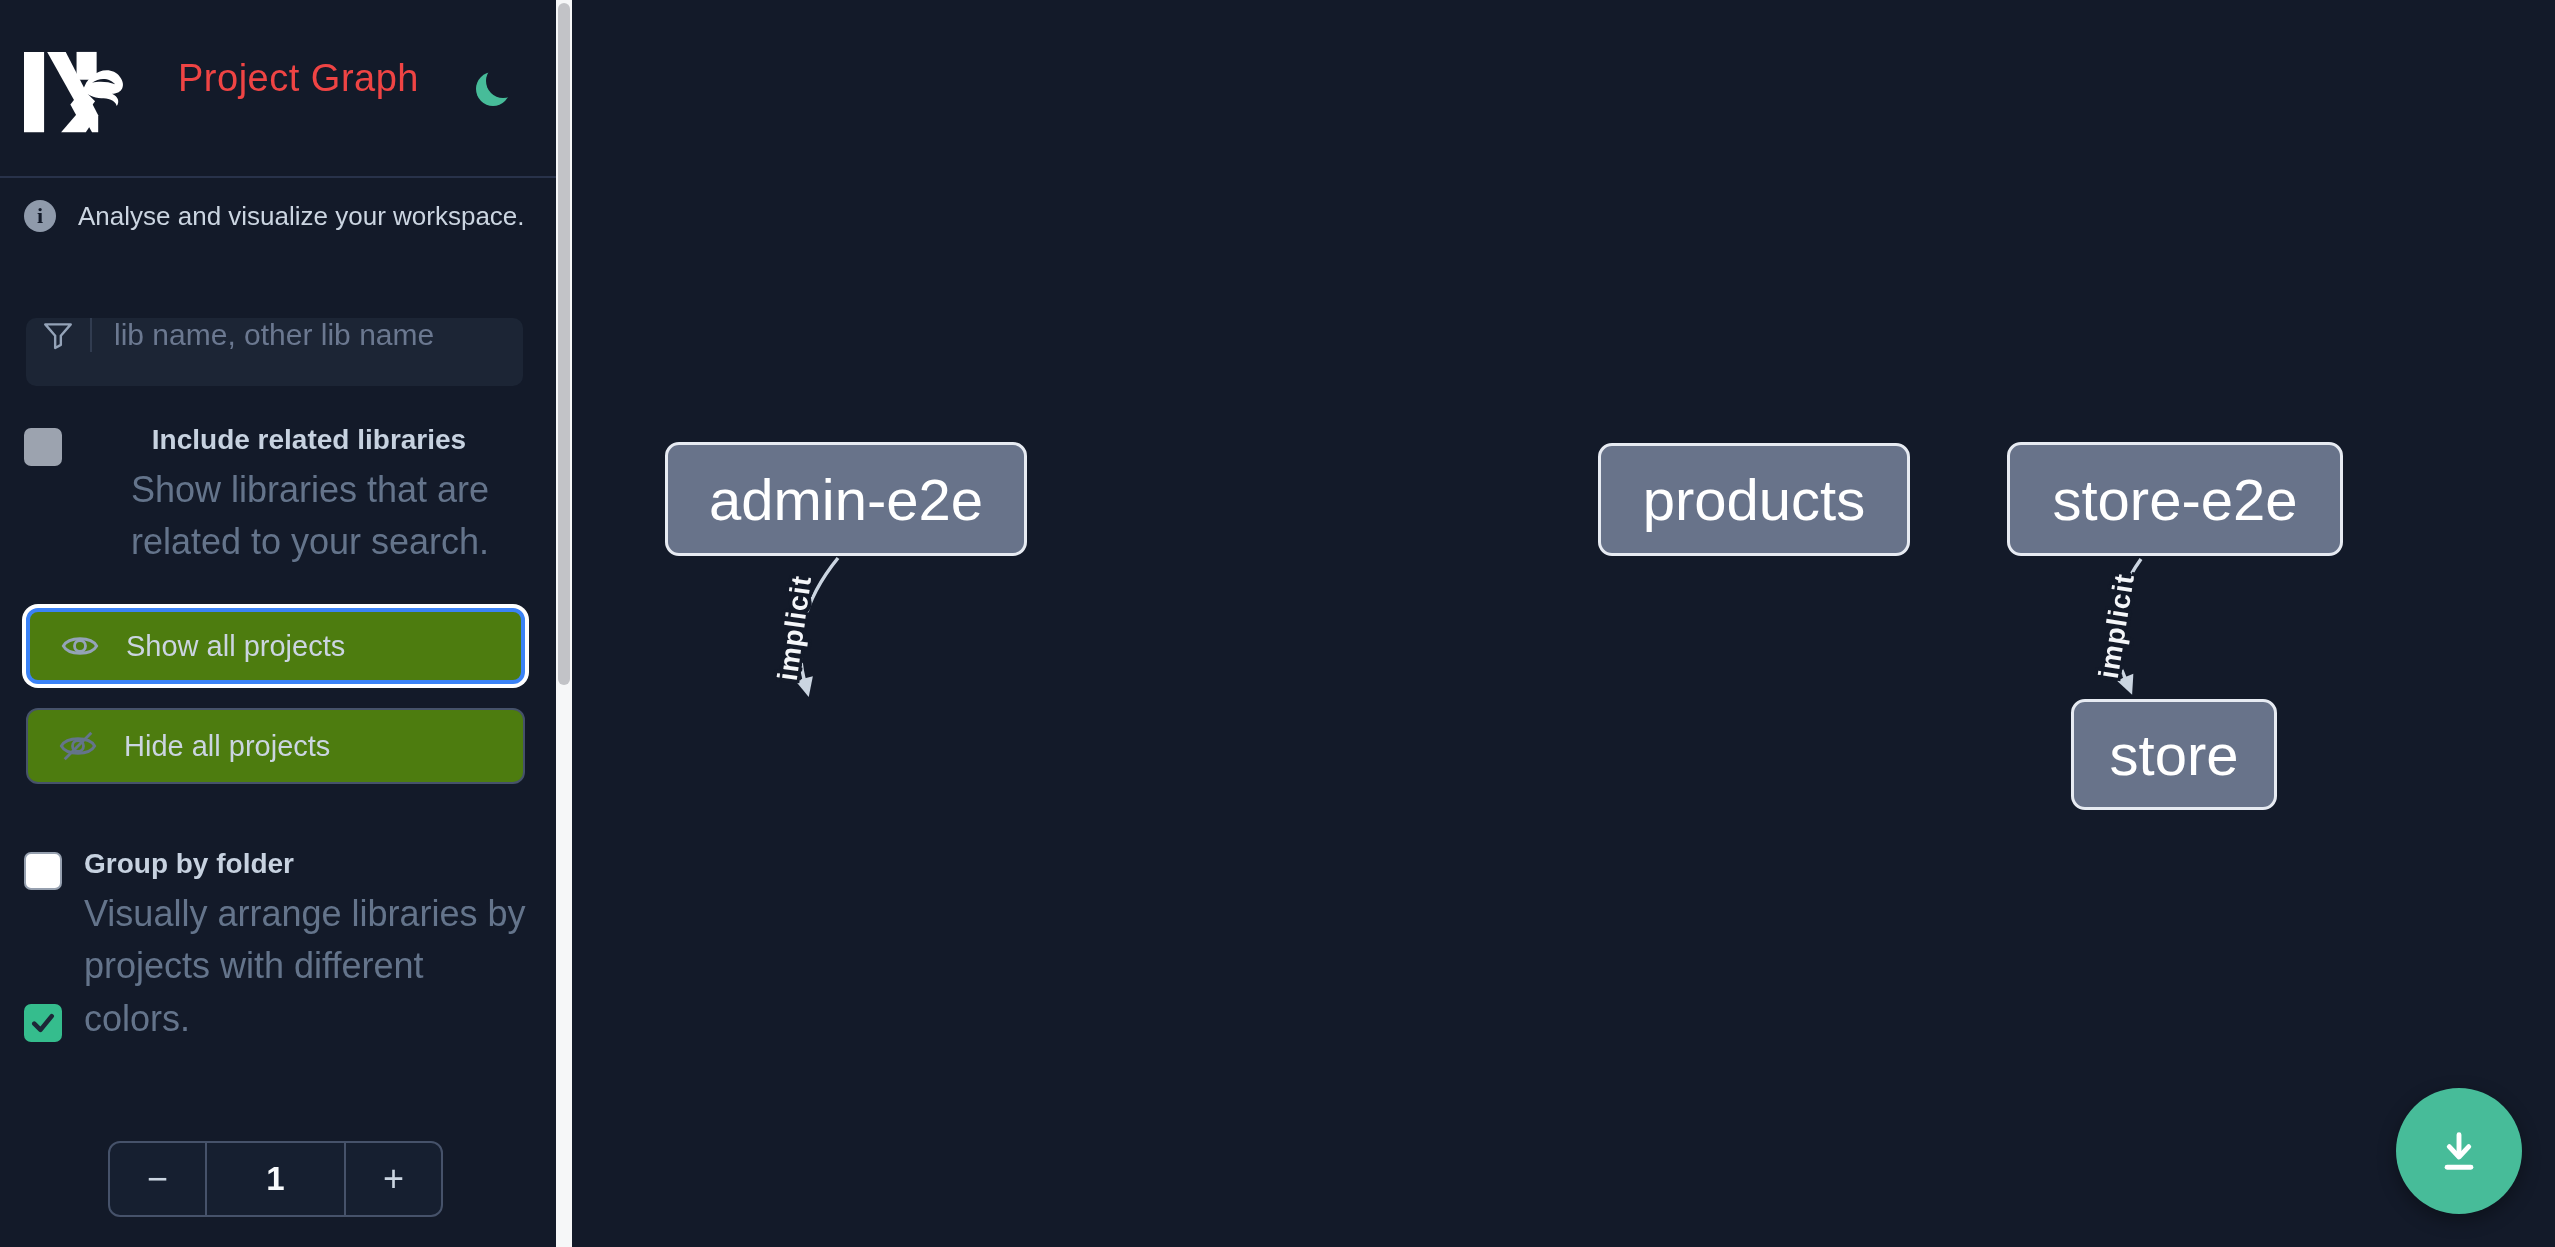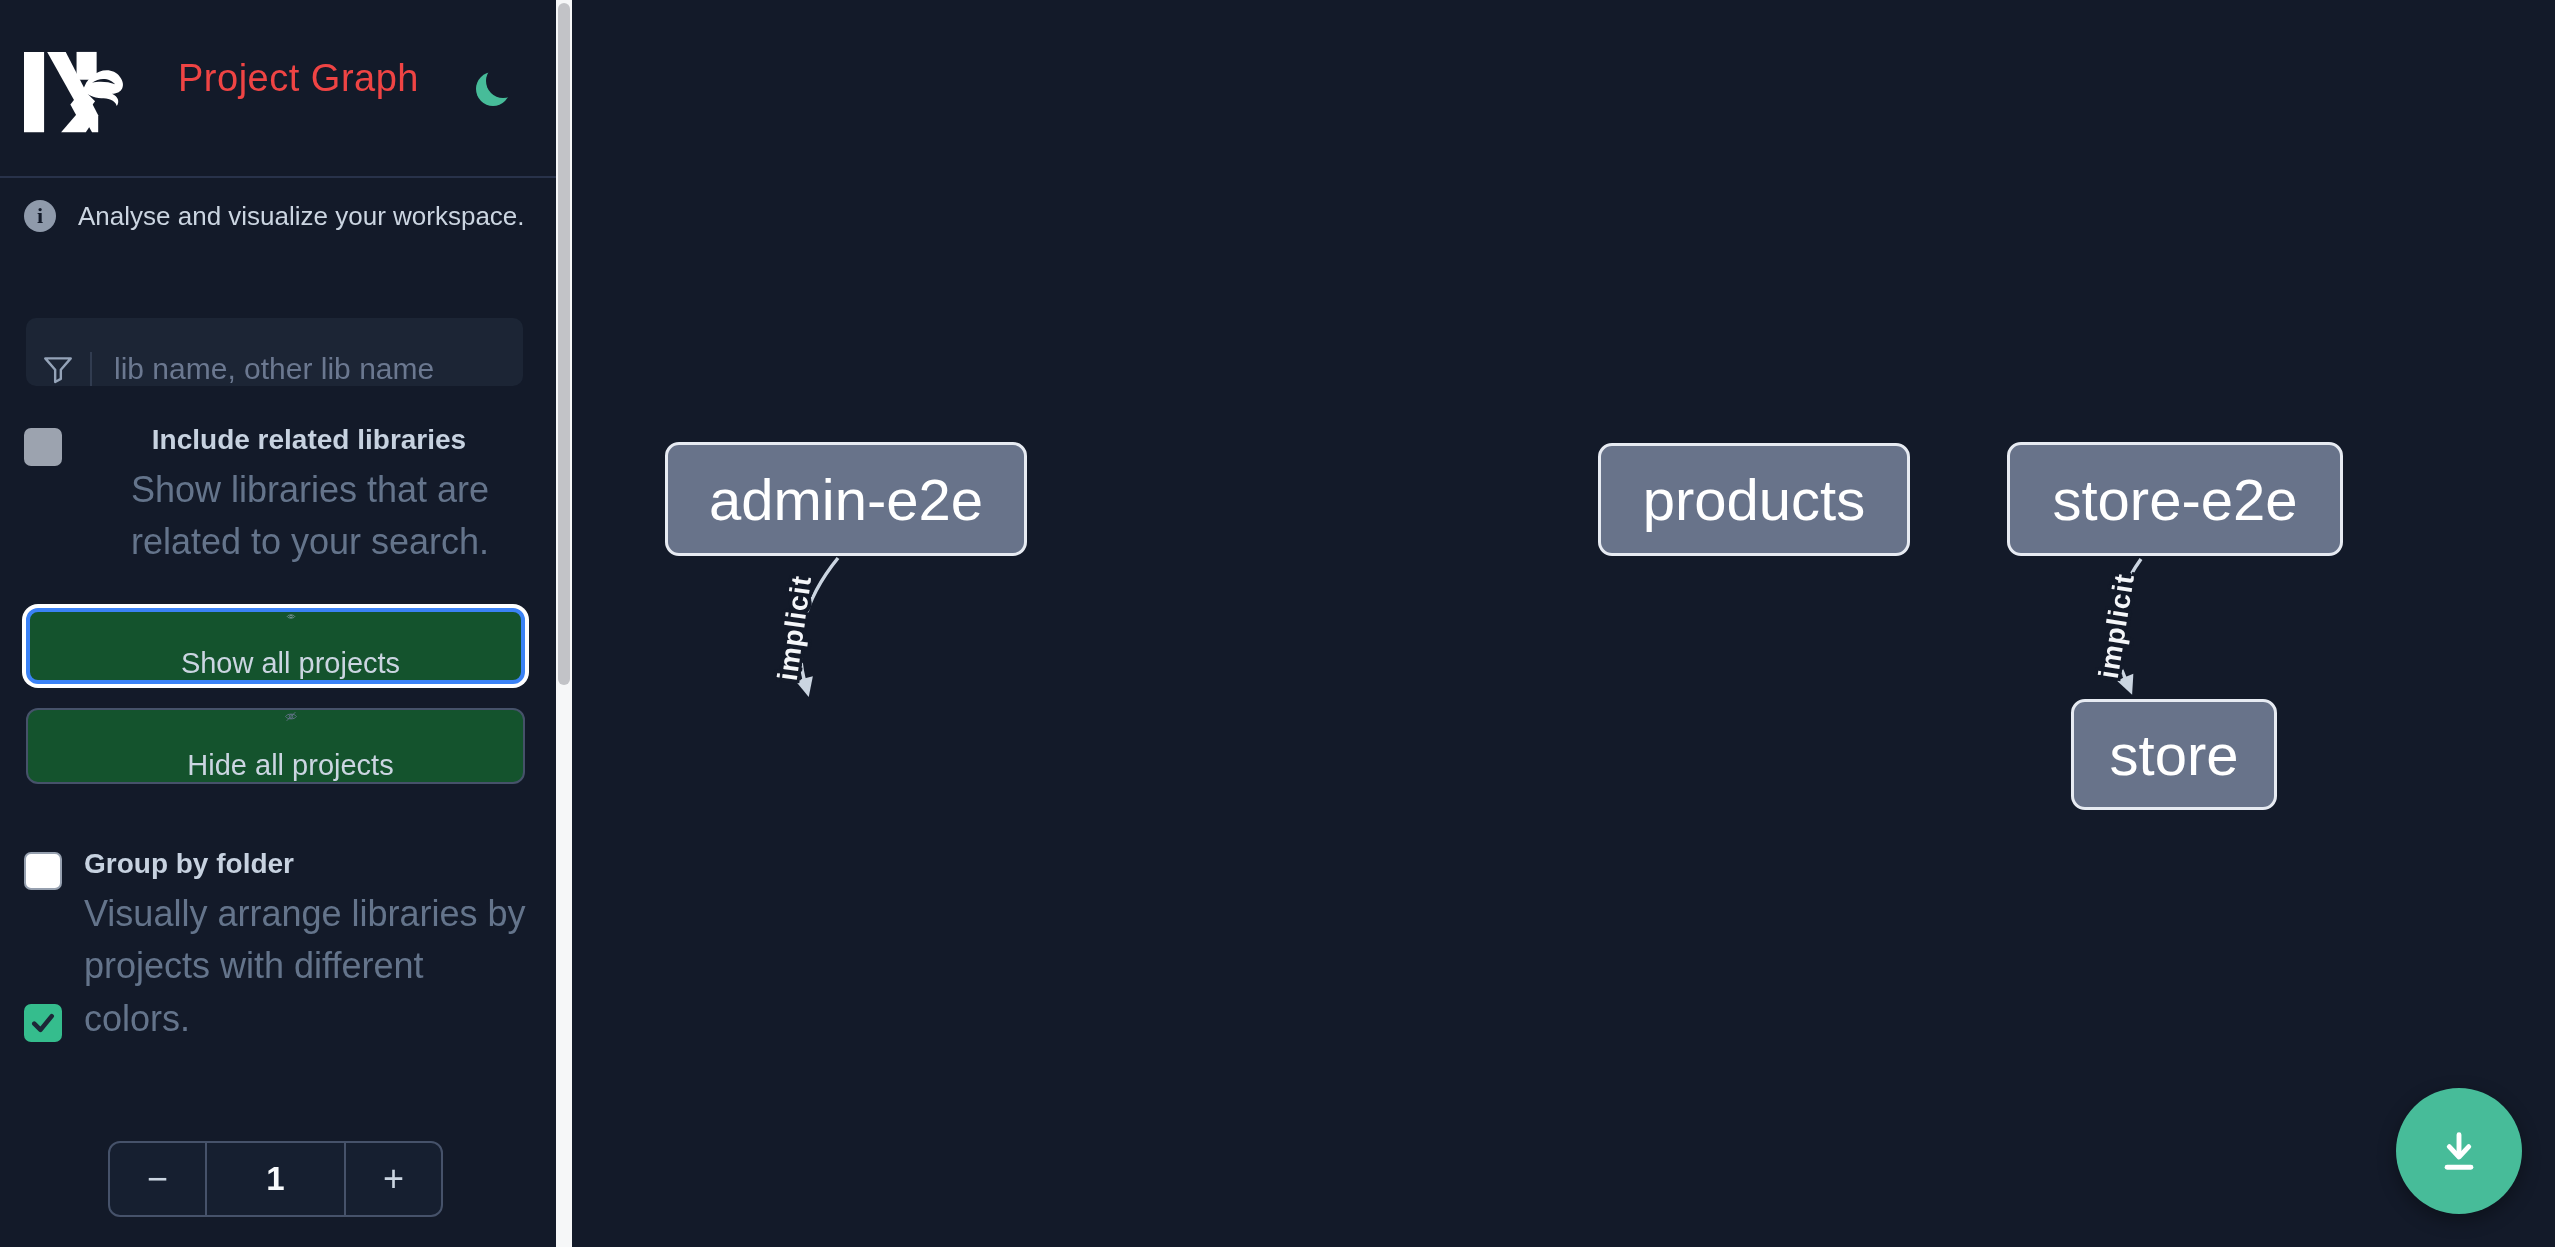--- a/index.html
+++ b/index.html
@@ -11,35 +11,35 @@
   #sidebar-header{position:absolute;left:0;top:0;width:556px;height:178px;border-bottom:2px solid #28324a;}
   #nx-logo{position:absolute;left:24px;top:42px;width:102px;height:94px;}
   #app-title{position:absolute;left:178px;top:57px;font-size:38px;font-weight:500;color:#ef4444;letter-spacing:0.5px;}
   #theme-toggle{position:absolute;left:472px;top:62px;width:48px;height:48px;cursor:pointer;}
   #moon{position:absolute;left:14px;top:2px;width:34px;height:34px;border-radius:50%;box-shadow:-10px 8px 0 0 #47bc99;}
 
   #tagline-row{position:absolute;left:24px;top:200px;width:510px;display:flex;align-items:center;gap:22px;}
   #info-icon{width:32px;height:32px;border-radius:50%;background:#8f9aab;color:#131a29;font-weight:700;font-size:22px;display:flex;align-items:center;justify-content:center;flex:0 0 auto;font-family:"Liberation Serif",serif;}
   #tagline{color:#cbd5e1;font-size:26px;}
 
-  #filter-box{position:absolute;left:26px;top:318px;width:497px;height:68px;background:#1c2535;border-radius:10px;display:flex;align-items:flex-end;overflow:hidden;}
+  #filter-box{position:absolute;left:26px;top:318px;width:497px;height:68px;background:#1c2535;border-radius:10px;display:flex;align-items:flex-start;overflow:hidden;}
   #funnel-seg{width:66px;display:flex;align-items:center;justify-content:center;border-right:2px solid #313c50;flex:0 0 auto;}
   #filter-input{flex:1;background:transparent;border:none;outline:none;color:#cbd5e1;font-size:30px;padding:0 22px;}
   #filter-input::placeholder{color:#6b7890;opacity:1;}
 
   .opt-row{position:absolute;left:24px;width:510px;}
   .checkbox{position:absolute;left:0;top:4px;width:38px;height:38px;border-radius:7px;cursor:pointer;}
   .cb-disabled{background:#9ca3af;}
   .cb-unchecked{background:#ffffff;border:2px solid #96a0af;}
   .cb-checked{background:#35bd8d;display:flex;align-items:center;justify-content:center;}
   .opt-text{margin-left:60px;}
   .opt-title{color:#c7d2e0;font-size:28px;font-weight:700;line-height:1.15;}
   .opt-desc{color:#64748b;font-size:36px;line-height:1.45;margin-top:8px;width:452px;}
 
-  .side-btn{position:absolute;left:26px;width:499px;height:76px;background:#14532d;border:2px solid #46526a;border-radius:12px;display:flex;align-items:center;gap:26px;padding:0 0 0 30px;cursor:pointer;flex-direction:column;}
+  .side-btn{position:absolute;left:26px;width:499px;height:76px;background:#4d7c0f;border:2px solid #46526a;border-radius:12px;display:flex;align-items:center;gap:26px;padding:0 0 0 30px;cursor:pointer;}
   .side-btn .btn-label{color:#cbd5e1;font-size:29px;font-weight:500;}
   #btn-show{border:4px solid #3b82f6;box-shadow:0 0 0 4px #ffffff;}
 
   #stepper{position:absolute;left:108px;top:1141px;width:335px;height:76px;border:2px solid #46526a;border-radius:12px;background:#161f30;display:flex;}
   .step-cell{display:flex;align-items:center;justify-content:center;color:#cbd5e1;font-size:36px;}
   #step-minus{width:97px;border-right:2px solid #46526a;cursor:pointer;}
   #step-value{width:137px;color:#f8fafc;font-size:33px;font-weight:600;}
   #step-plus{width:97px;border-left:2px solid #46526a;cursor:pointer;}
 
   

